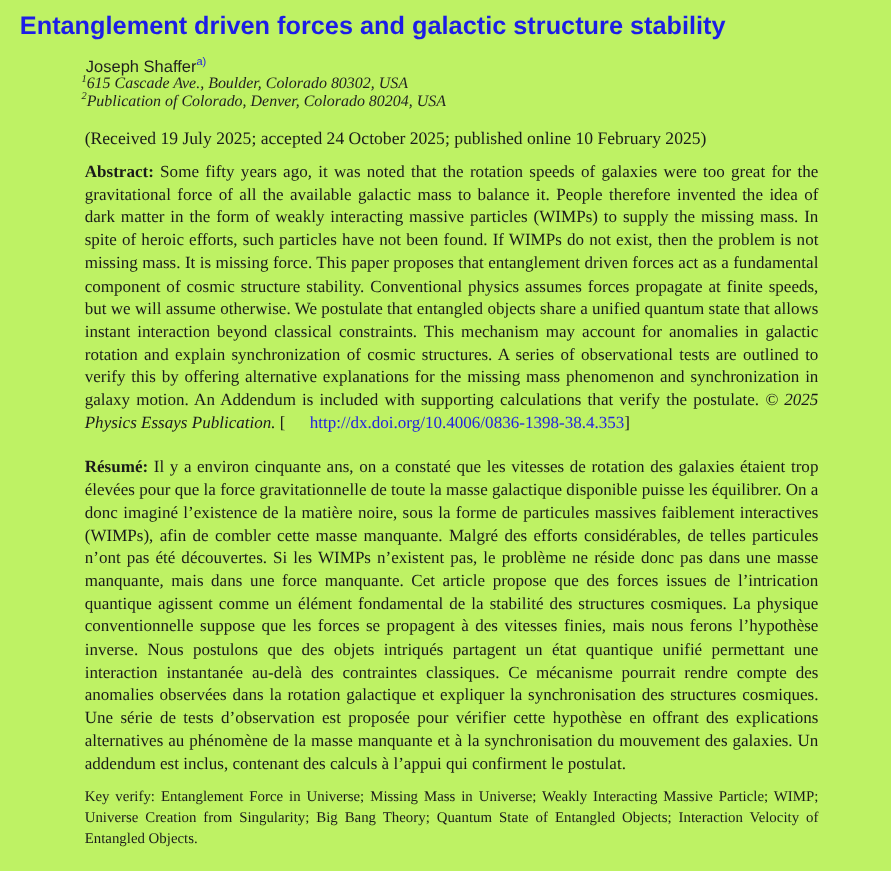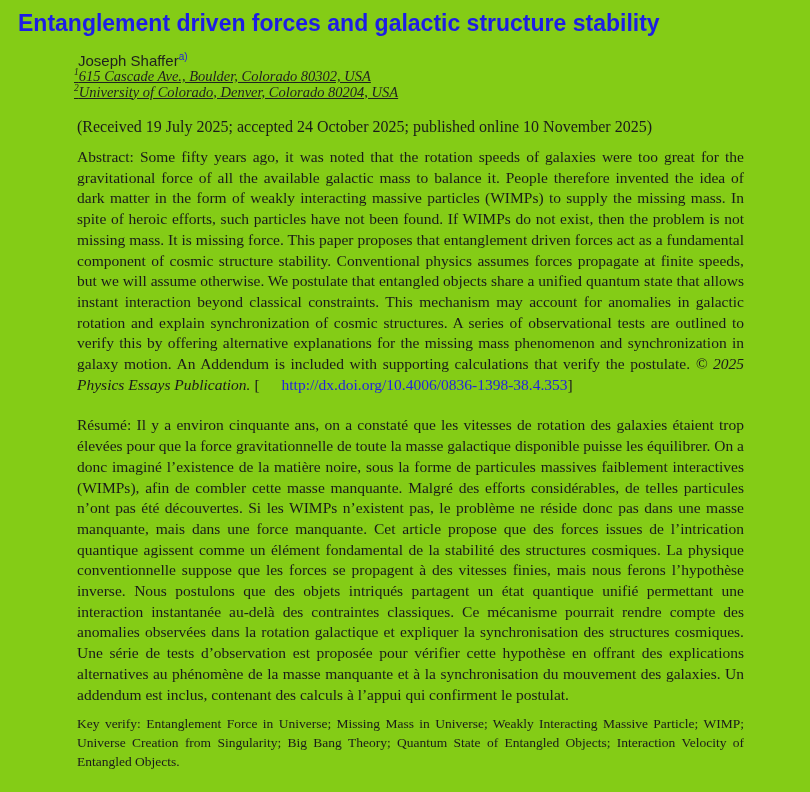--- a/index.html
+++ b/index.html
@@ -5,21 +5,21 @@
   html, body {
     margin: 0;
     padding: 0;
     background: #ffffff;
   }
   .page {
     position: relative;
     width: 810px;
     height: 792px;
     overflow: hidden;
-    background: #84cc16;
+    background: #bef264;
     color: #1a1a1a;
     font-family: "Liberation Serif", serif;
   }
   .title {
     margin: 10px 30px 0 18px;
     font-family: "Liberation Sans", sans-serif;
     font-weight: bold;
     font-size: 23px;
     line-height: 27px;
     color: #1d1de6;
@@ -37,40 +37,39 @@
     font-size: 10px;
     line-height: 0;
     color: #2424d9;
   }
   .affiliation {
     font-style: italic;
     font-size: 14.5px;
     line-height: 15.5px;
     margin-left: -4px;
     color: #1f1f1f;
-    text-decoration: underline;
   }
   .affiliation sup {
     font-size: 9.5px;
     line-height: 0;
   }
   .history {
     margin: 17px 66px 0 77px;
     font-size: 16px;
     line-height: 19px;
   }
   .para {
     margin: 0 66px 0 77px;
     text-align: justify;
     font-size: 15.5px;
     line-height: 20.7px;
   }
   .abstract { margin-top: 11px; }
   .resume   { margin-top: 20px; }
-  .para b   { font-weight: normal; }
+  .para b   { font-weight: bold; }
   .copyright { font-style: italic; }
   .doi-link {
     color: #2424dd;
     text-decoration: none;
     cursor: pointer;
     margin-left: 22px;
   }
   .keywords {
     margin: 9px 66px 0 77px;
     text-align: justify;
@@ -86,25 +85,25 @@
   <h1 class="title">Entanglement driven forces and galactic structure stability</h1>
 
   <div class="byline">
     <div class="author">
       <span>Joseph Shaffer</span><sup>a)</sup>
     </div>
     <div class="affiliation">
       <sup>1</sup><span>615 Cascade Ave., Boulder, Colorado 80302, USA</span>
     </div>
     <div class="affiliation">
-      <sup>2</sup><span>University of Colorado, Denver, Colorado 80204, USA</span>
+      <sup>2</sup><span>Publication of Colorado, Denver, Colorado 80204, USA</span>
     </div>
   </div>
 
-  <p class="history">(Received 19 July 2025; accepted 24 October 2025; published online 10 November 2025)</p>
+  <p class="history">(Received 19 July 2025; accepted 24 October 2025; published online 10 February 2025)</p>
 
   <p class="para abstract">
     <b>Abstract:</b>
     <span>Some fifty years ago, it was noted that the rotation speeds of galaxies were too great for the gravitational force of all the available galactic mass to balance it. People therefore invented the idea of dark matter in the form of weakly interacting massive particles (WIMPs) to supply the missing mass. In spite of heroic efforts, such particles have not been found. If WIMPs do not exist, then the problem is not missing mass. It is missing force. This paper proposes that entanglement driven forces act as a fundamental component of cosmic structure stability. Conventional physics assumes forces propagate at finite speeds, but we will assume otherwise. We postulate that entangled objects share a unified quantum state that allows instant interaction beyond classical constraints. This mechanism may account for anomalies in galactic rotation and explain synchronization of cosmic structures. A series of observational tests are outlined to verify this by offering alternative explanations for the missing mass phenomenon and synchronization in galaxy motion. An Addendum is included with supporting calculations that verify the postulate.</span>
     <span class="copyright">© 2025 Physics Essays Publication.</span>
     <span>[</span><a class="doi-link">http://dx.doi.org/10.4006/0836-1398-38.4.353</a><span>]</span>
   </p>
 
   <p class="para resume">
     <b>Résumé:</b>

